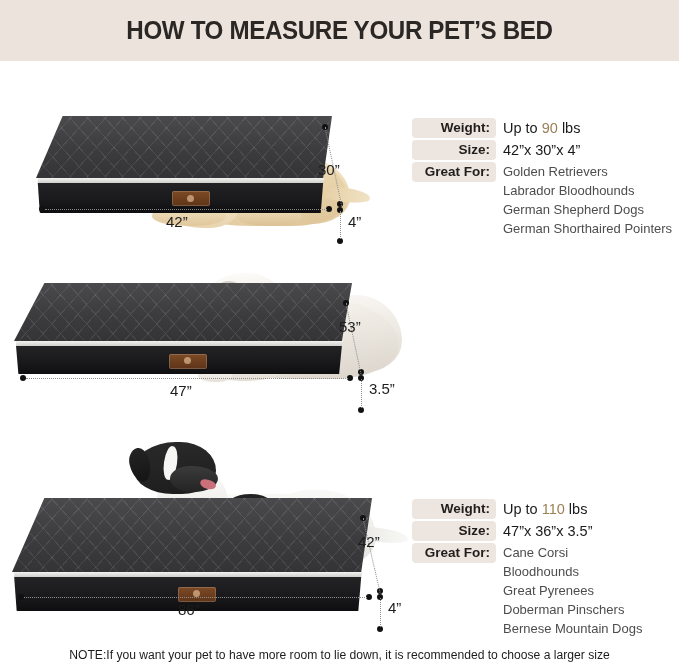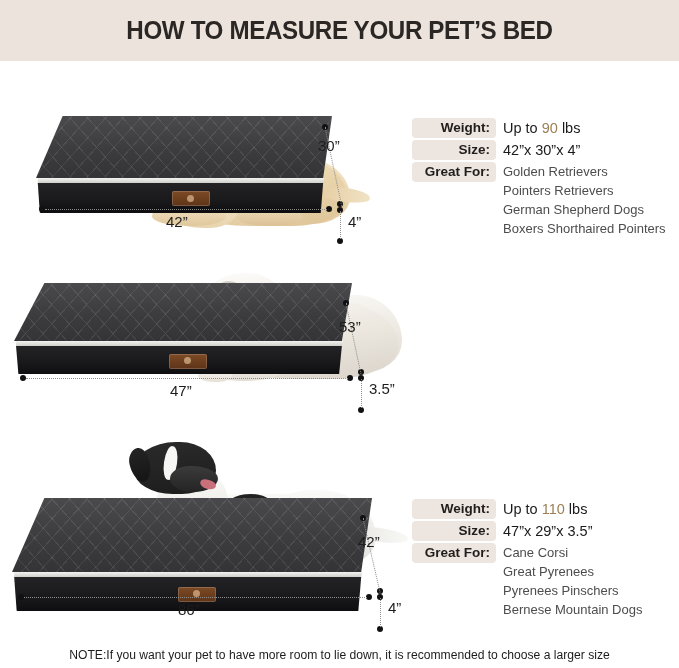--- a/index.html
+++ b/index.html
@@ -437,21 +437,21 @@
       <div class="bed-piping"></div>
       <div class="bed-side">
         <div class="bed-tag"></div>
       </div>
     </div>
   </div>
 
   <div class="dim-dot" style="left:322px; top:63px;"></div>
   <div class="dim-dot" style="left:337px; top:140px;"></div>
   <div class="dim-line-d" style="left:325px; top:66px; width:80px; transform:rotate(78deg);"></div>
-  <div class="dim-label" style="left:318px; top:76px;">30”</div>
+  <div class="dim-label" style="left:318px; top:100px;">30”</div>
 
   <div class="dim-dot" style="left:337px; top:146px;"></div>
   <div class="dim-dot" style="left:337px; top:177px;"></div>
   <div class="dim-line-v" style="left:340px; top:150px; height:28px;"></div>
   <div class="dim-label" style="left:348px; top:152px;">4”</div>
 
   <div class="dim-dot" style="left:39px;  top:145px;"></div>
   <div class="dim-dot" style="left:326px; top:145px;"></div>
   <div class="dim-line-h" style="left:45px; top:148px; width:282px;"></div>
   <div class="dim-label width-label" style="left:166px; top:152px;">42”</div>
@@ -462,23 +462,23 @@
       <div class="spec-value"><span>Up to</span> <span class="accent">90</span> <span>lbs</span></div>
     </div>
     <div class="spec-row">
       <div class="spec-chip">Size:</div>
       <div class="spec-value">42”x 30”x 4”</div>
     </div>
     <div class="spec-row breeds-row">
       <div class="spec-chip">Great For:</div>
       <div class="spec-breeds">
         <div class="spec-breed-item">Golden Retrievers</div>
-        <div class="spec-breed-item">Pointers Retrievers</div>
+        <div class="spec-breed-item">Labrador Bloodhounds</div>
         <div class="spec-breed-item">German Shepherd Dogs</div>
-        <div class="spec-breed-item">Boxers Shorthaired Pointers</div>
+        <div class="spec-breed-item">German Shorthaired Pointers</div>
       </div>
     </div>
   </div>
 </div>
 
 <div class="section" id="section-1">
 
   <div class="bed-stage" id="stage-1">
     <div class="dog" id="dog-1">
       <div class="m-rear"></div>
@@ -514,28 +514,29 @@
   <div class="dim-line-h" style="left:26px; top:131px; width:322px;"></div>
   <div class="dim-label width-label" style="left:170px; top:135px;">47”</div>
 
   <div class="spec" id="spec-1">
     <div class="spec-row">
       <div class="spec-chip">Weight:</div>
       <div class="spec-value"><span>Up to</span> <span class="accent">110</span> <span>lbs</span></div>
     </div>
     <div class="spec-row">
       <div class="spec-chip">Size:</div>
-      <div class="spec-value">47”x 29”x 3.5”</div>
+      <div class="spec-value">47”x 36”x 3.5”</div>
     </div>
     <div class="spec-row breeds-row">
       <div class="spec-chip">Great For:</div>
       <div class="spec-breeds">
         <div class="spec-breed-item">Cane Corsi</div>
+        <div class="spec-breed-item">Bloodhounds</div>
         <div class="spec-breed-item">Great Pyrenees</div>
-        <div class="spec-breed-item">Pyrenees Pinschers</div>
+        <div class="spec-breed-item">Doberman Pinschers</div>
         <div class="spec-breed-item">Bernese Mountain Dogs</div>
       </div>
     </div>
   </div>
 </div>
 
 <div class="section" id="section-2">
 
   <div class="bed-stage" id="stage-2">
     <div class="dog" id="dog-2">

